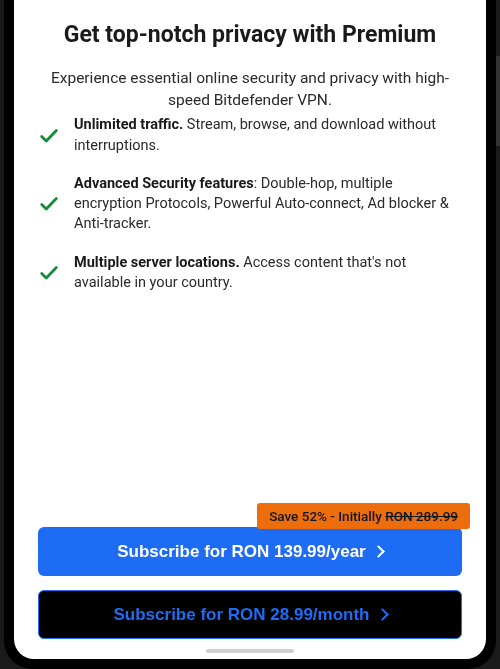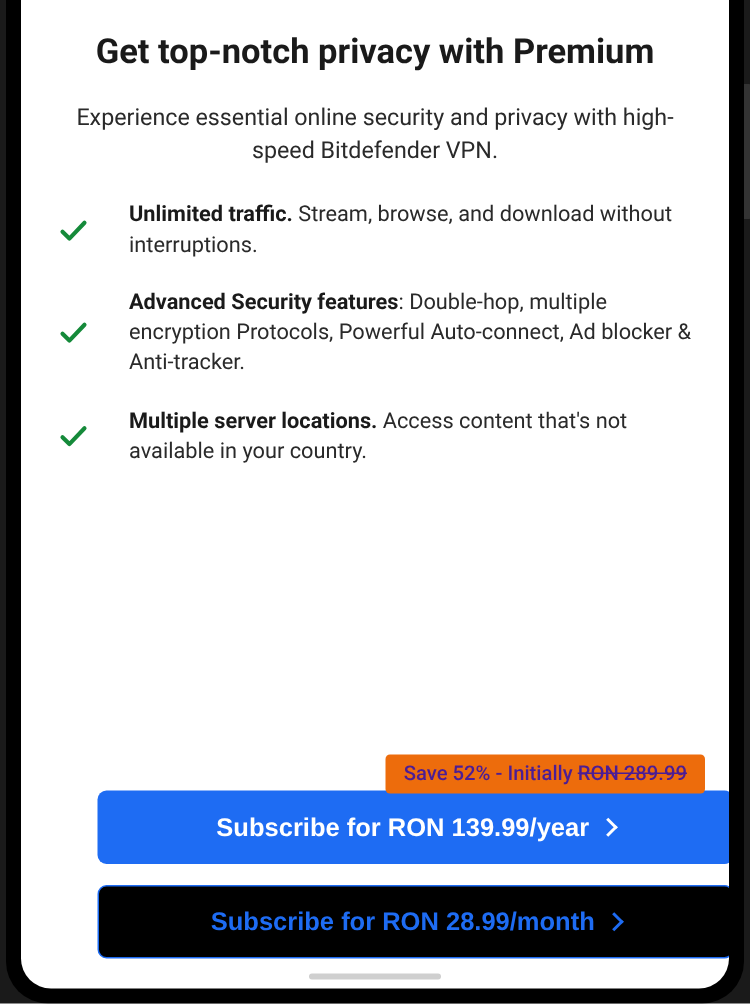--- a/index.html
+++ b/index.html
@@ -53,32 +53,32 @@
       color: #1a1a1a;
       line-height: 1.3;
       margin-bottom: 18px;
       padding: 0 20px;
     }
     .subtitle {
       font-size: 15.5px;
       text-align: center;
       color: #2a2a2a;
       line-height: 1.4;
-      margin-bottom: 22px;
+      margin-bottom: 4px;
       padding: 0 4px;
     }
     .features {
       display: flex;
       flex-direction: column;
       gap: 18px;
     }
     .feature {
       display: flex;
       align-items: center;
-      gap: 26px;
+      gap: 14px;
     }
     .check-icon {
       flex-shrink: 0;
       width: 22px;
       height: 22px;
       display: flex;
       align-items: center;
       justify-content: center;
     }
     .check-icon svg {
@@ -102,21 +102,21 @@
       display: flex;
       flex-direction: column;
       gap: 14px;
       margin-bottom: 8px;
     }
     .discount-badge {
       position: absolute;
       top: -24px;
       right: -8px;
       background: #ed6c0c;
-      color: #4c1d95;
+      color: #0f172a;
       font-size: 13.5px;
       font-weight: 500;
       padding: 5px 12px;
       border-radius: 3px;
       z-index: 2;
     }
     .discount-badge .strike {
       text-decoration: line-through;
     }
     .btn {
@@ -124,21 +124,20 @@
       height: 49px;
       border-radius: 6px;
       font-size: 17px;
       font-weight: 600;
       display: flex;
       align-items: center;
       justify-content: center;
       gap: 10px;
       cursor: pointer;
       border: none;
-      margin-left: 27px;
     }
     .btn-primary {
       background: #1e6cf3;
       color: #fff;
     }
     .btn-secondary {
       background: #000000;
       color: #1e6cf3;
       border: 1.5px solid #1e6cf3;
     }

